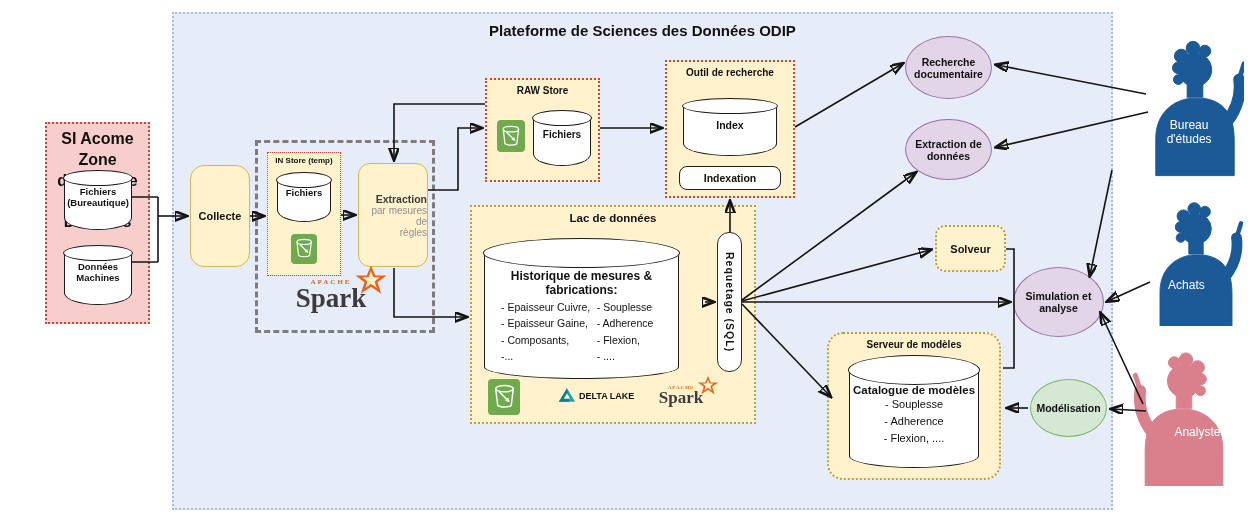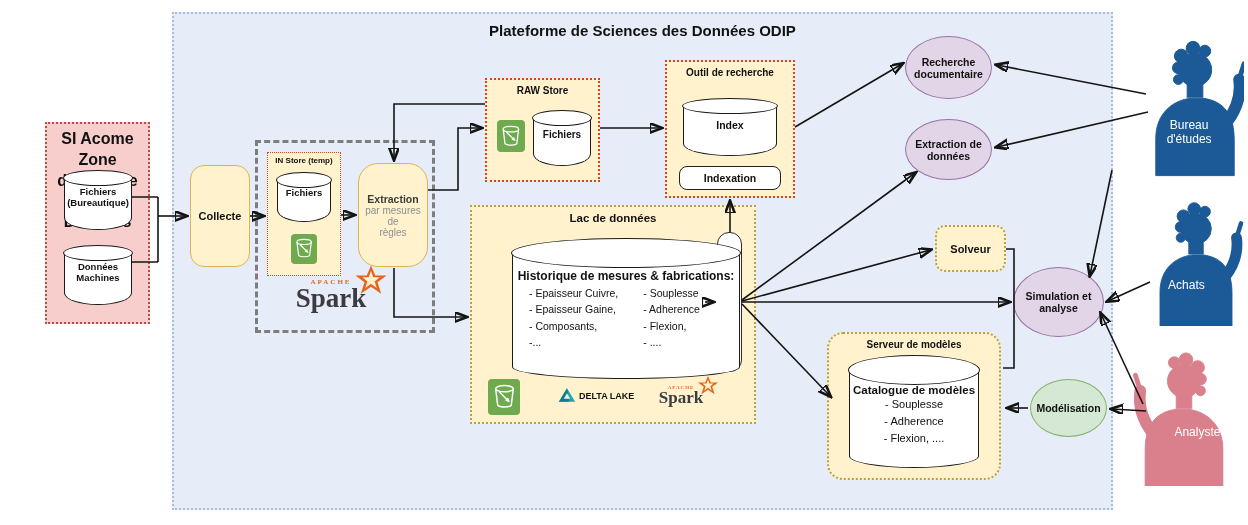--- a/index.html
+++ b/index.html
@@ -107,21 +107,21 @@
 
   <div class="sparklogo" style="left:286px;top:278px;width:90px;">
     <div class="spark-apache" style="font-size:7px;">APACHE</div>
     <div class="spark-word" style="font-size:27px;">Spark</div>
     <svg class="spark-star" style="right:-12px;top:-14px;width:34px;height:34px;" viewBox="0 0 24 24">
       <polygon points="12,1 15,8.2 23,8.2 16.6,12.8 19.2,21 12,16 4.8,21 7.4,12.8 1,8.2 9,8.2" fill="#e8641c"></polygon>
       <polygon points="12,5 13.6,9.4 18,9.4 14.6,12.3 16,17 12,14 8,17 9.4,12.3 6,9.4 10.4,9.4" fill="#fff2cc"></polygon>
     </svg>
   </div>
 
-  <div class="abs ynode solid-y center-flex" style="left:358px;top:163px;width:70px;height:104px;border-radius:20px;">
+  <div class="abs ynode solid-y center-flex" style="left:358px;top:163px;width:70px;height:104px;border-radius:12px;text-align:right;">
     <div>
       <div style="font-weight:bold;font-size:10.5px;color:#3b3b3b;">Extraction</div>
       <div class="subtle ml">par mesures de
 règles</div>
     </div>
   </div>
 
   <div class="abs ynode dot-red" style="left:485px;top:78px;width:115px;height:104px;">
     <div class="node-title">RAW Store</div>
   </div>
@@ -145,21 +145,21 @@
   <div class="cyl" style="left:683px;top:106px;width:94px;height:50px;">
     <div class="cyl-label" style="font-size:10.5px;padding-top:13px;">Index</div>
   </div>
   <div class="abs center-flex" style="left:679px;top:166px;width:102px;height:24px;background:#fff;border:1.6px solid #222;border-radius:8px;font-weight:bold;font-size:10.5px;z-index:3;">
     <span>Indexation</span>
   </div>
 
   <div class="abs ynode dot-tan" style="left:470px;top:205px;width:286px;height:219px;">
     <div class="node-title" style="font-size:11.5px;">Lac de données</div>
   </div>
-  <div class="cyl cyl-big" style="left:484px;top:253px;width:228px;height:126px;margin-left:28px;">
+  <div class="cyl cyl-big" style="left:484px;top:253px;width:195px;height:126px;">
     <div class="cyl-label" style="font-size:12px;padding-top:16px;">Historique de mesures &amp; fabrications:</div>
     <div style="position:relative;z-index:2;display:flex;padding:2px 6px 0 16px;">
       <div class="items" style="width:56%;">
         <div>- Epaisseur Cuivre,</div>
         <div>- Epaisseur Gaine,</div>
         <div>- Composants,</div>
         <div>-...</div>
       </div>
       <div class="items" style="width:44%;">
         <div>- Souplesse</div>

